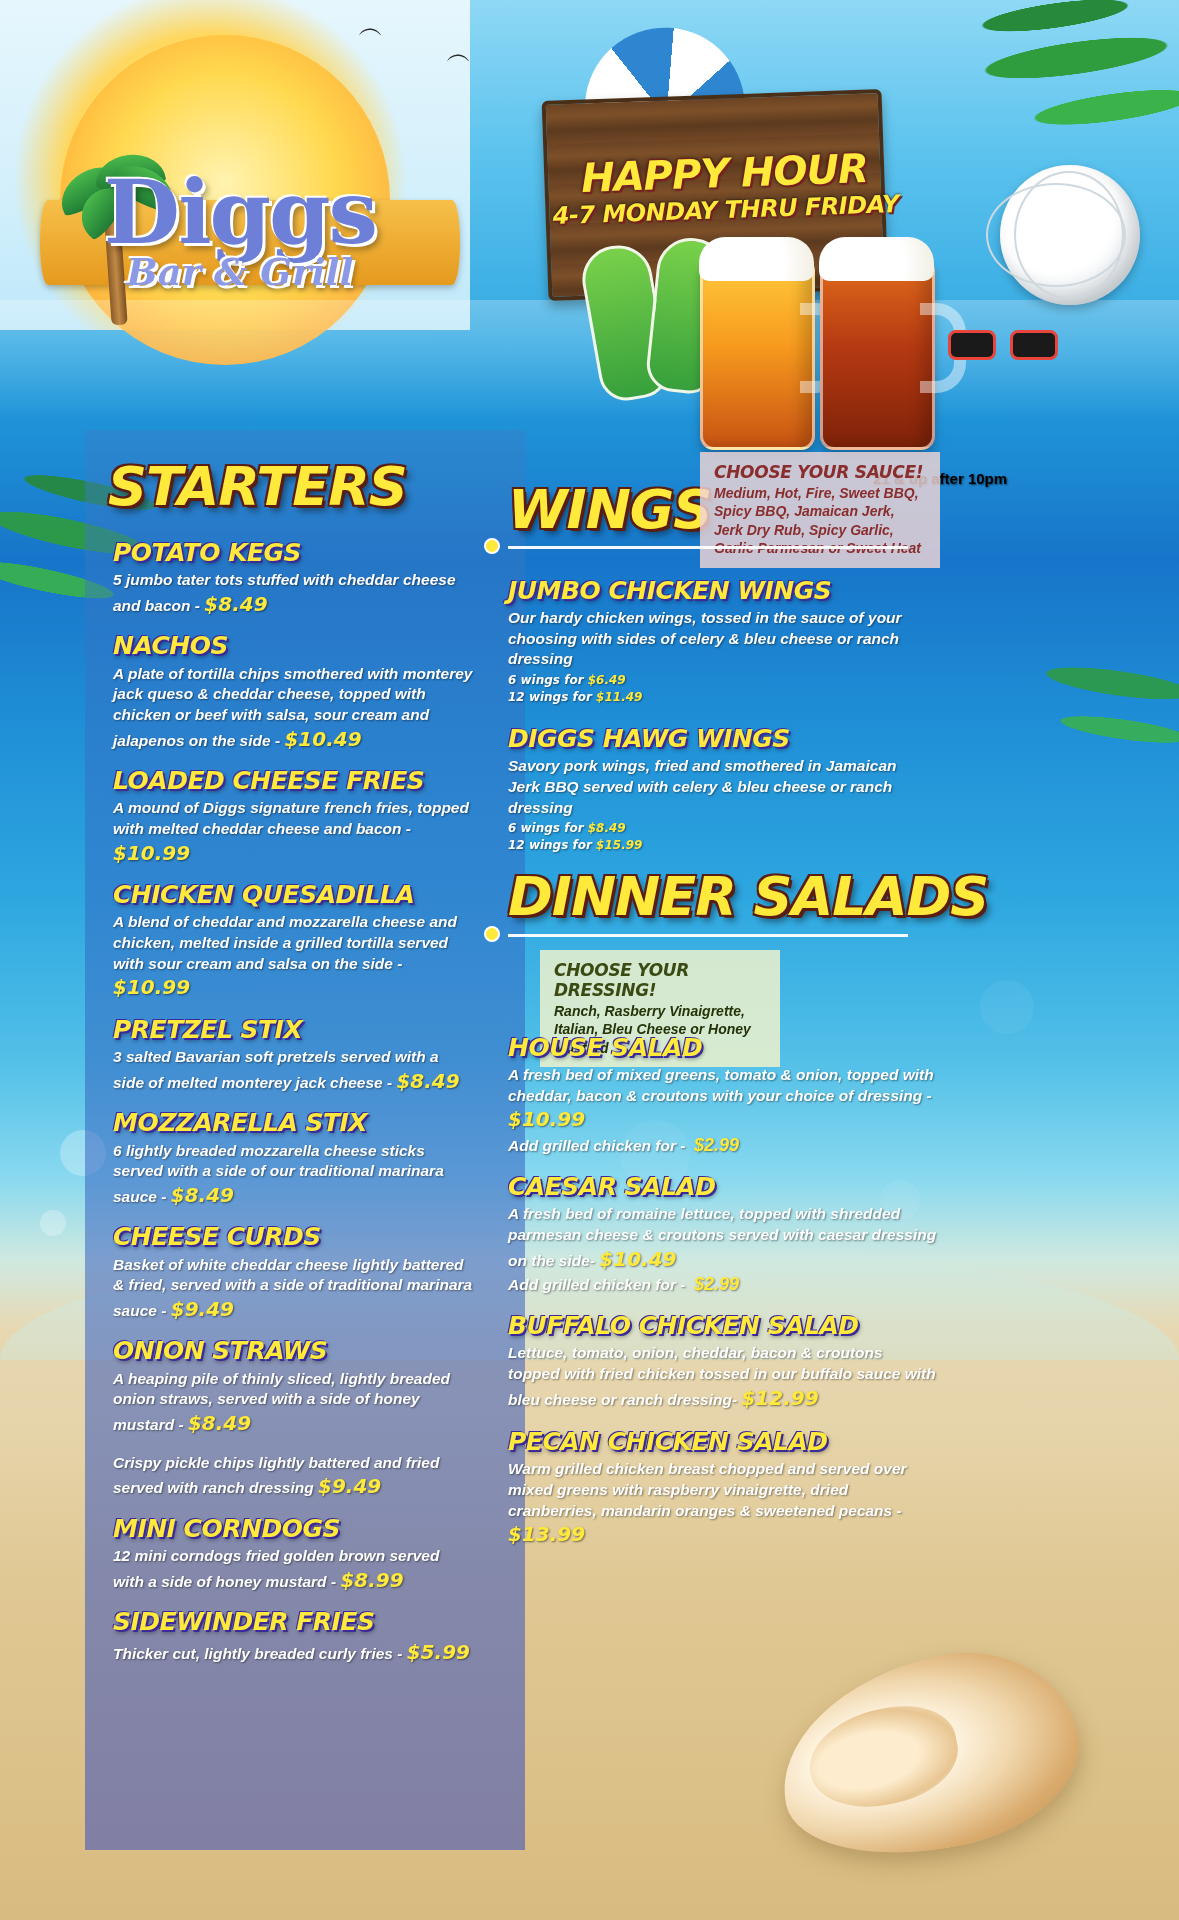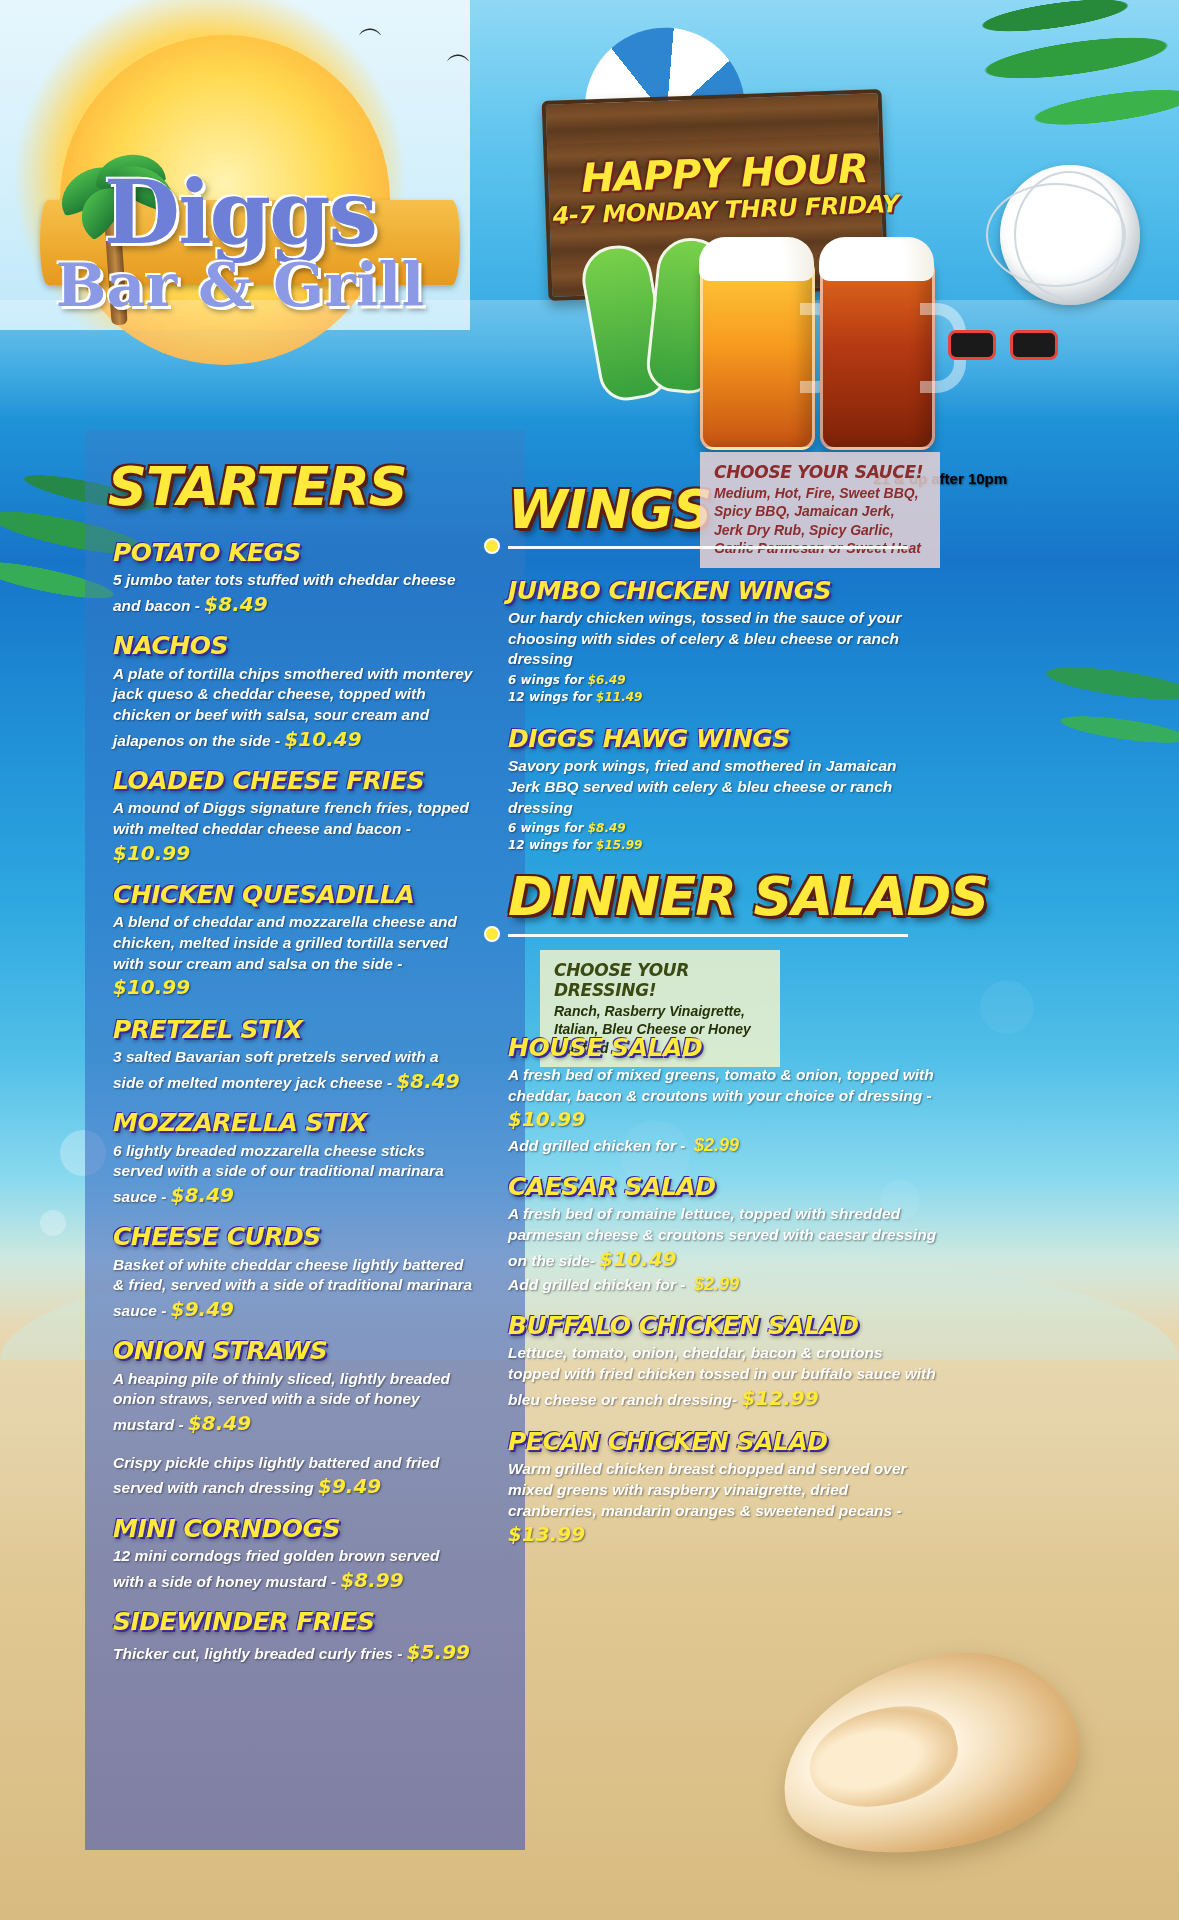--- a/index.html
+++ b/index.html
@@ -64,22 +64,22 @@
   }
   .logo-name {
     position: absolute; left: 0; top: 100px; width: 460px;
     font-family: "DejaVu Serif", serif; font-weight: bold;
     font-size: 88px; letter-spacing: -2px;
     color: #6d7fd6;
     text-shadow: 3px 3px 0 #fff, -2px -2px 0 #fff, 5px 6px 6px rgba(0,0,0,.35);
   }
   .logo-sub {
     position: absolute; left: 0; top: 190px; width: 460px;
-    font-family: "DejaVu Serif", serif; font-weight: bold;
-    font-size: 60px; color: #8c9ae6;
+    font-family: "DejaVu Serif", serif; font-style: italic; font-weight: bold;
+    font-size: 37px; color: #8c9ae6;
     text-shadow: 3px 3px 0 #fff, -2px -2px 0 #fff, 4px 5px 5px rgba(0,0,0,.35);
   }
   .palm {
     position: absolute; left: 55px; top: 75px; width: 110px; height: 190px;
   }
   .palm-trunk {
     position: absolute; left: 42px; top: 55px; width: 16px; height: 135px;
     background: linear-gradient(to right, #8a5a28, #c08a46, #7a4d22);
     border-radius: 6px; transform: rotate(-4deg);
   }

